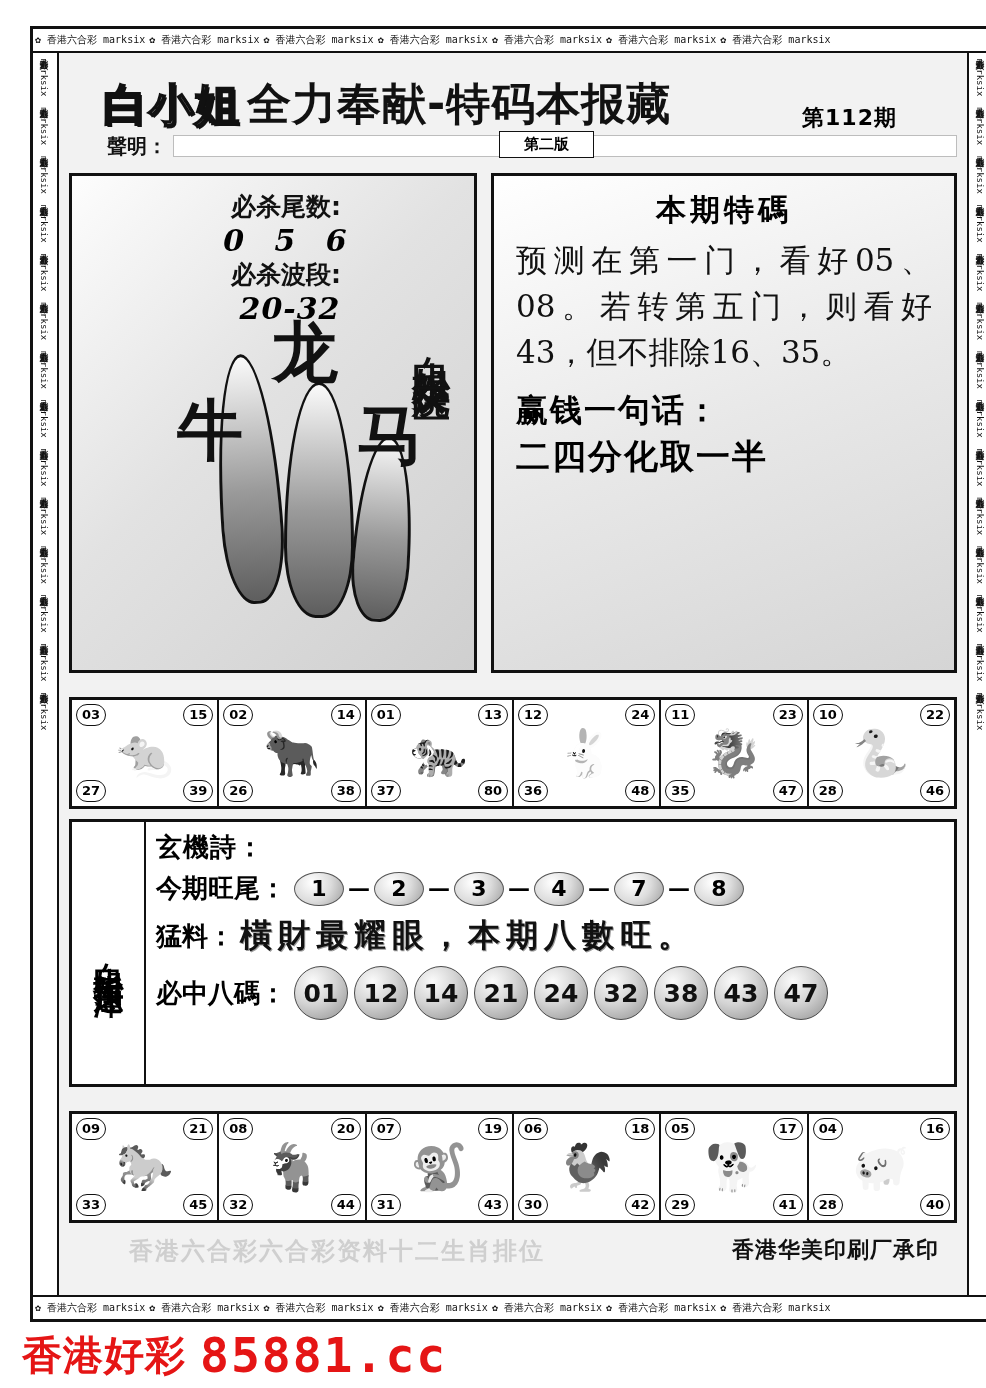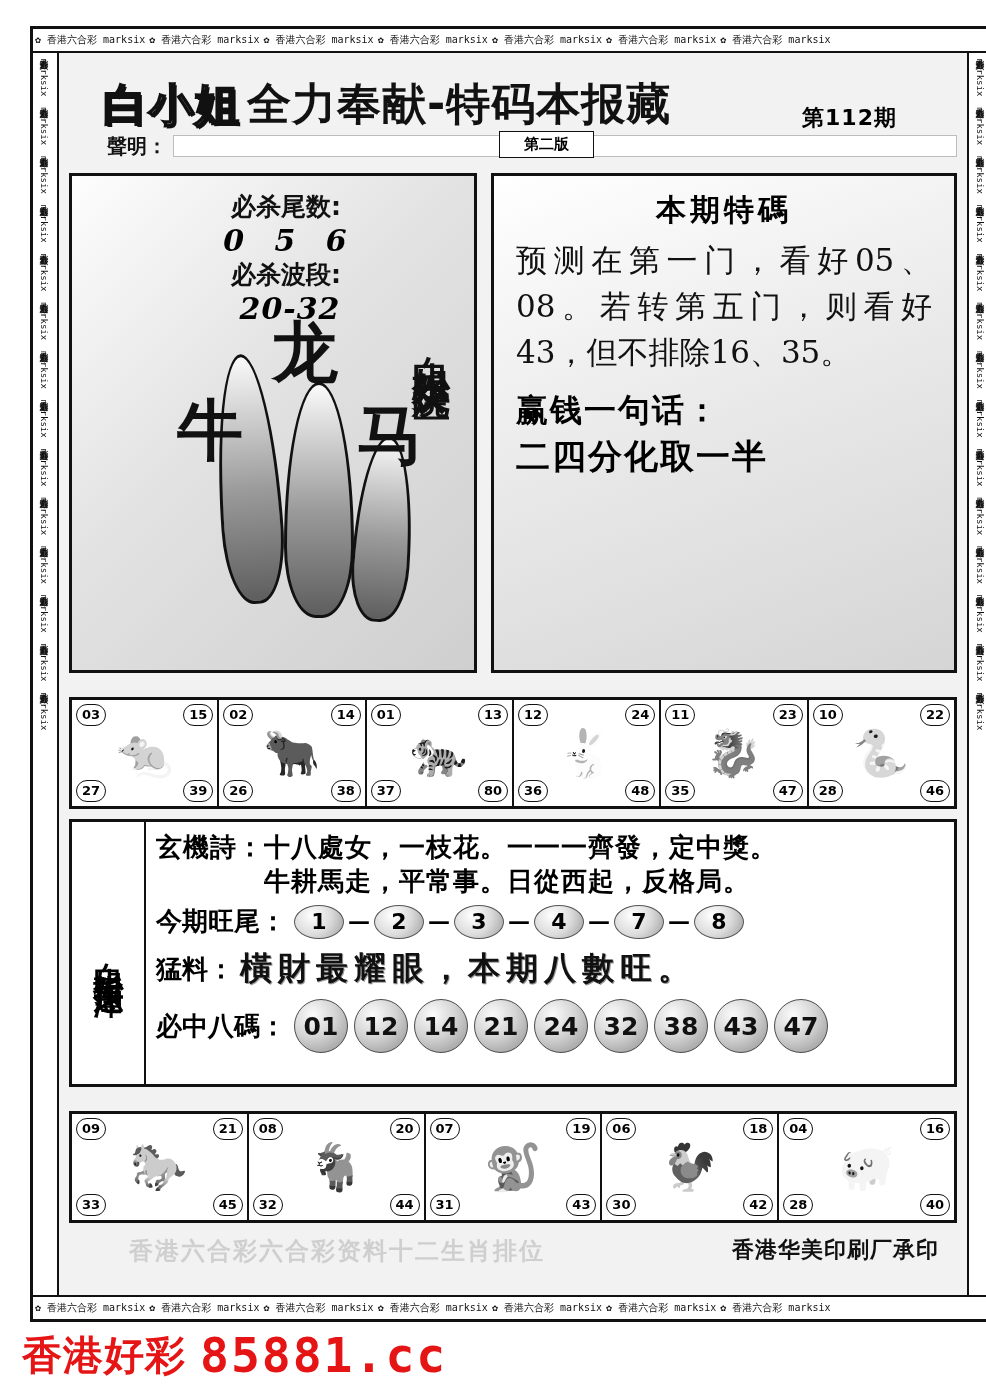--- a/index.html
+++ b/index.html
@@ -464,24 +464,20 @@
       </div>
 
     <div class="mid">
       <div class="mid-left">
         <span>白小姐指点迷津</span>
       </div>
       <div class="mid-right">
 
         <div class="poem-row">
           <div class="poem-label">玄機詩：</div>
-          <div class="poem-lines">
-            <div>十八處女，一枝花。一一一齊發，定中獎。</div>
-            <div>牛耕馬走，平常事。日從西起，反格局。</div>
-          </div>
         </div>
 
         <div class="tail-row">
           <div class="tail-label">今期旺尾：</div>
           <div class="tail-balls" id="tail-balls">
               <div class="tail-ball">1</div>
               <span class="tail-dash">—</span>
               <div class="tail-ball">2</div>
               <span class="tail-dash">—</span>
               <div class="tail-ball">3</div>
@@ -540,20 +536,27 @@
           <div class="animal">🐒</div>
         </div>
         <div class="cell">
           <div class="num tl">06</div>
           <div class="num tr">18</div>
           <div class="num bl">30</div>
           <div class="num br">42</div>
           <div class="animal">🐓</div>
         </div>
         <div class="cell">
+          <div class="num tl">05</div>
+          <div class="num tr">17</div>
+          <div class="num bl">29</div>
+          <div class="num br">41</div>
+          <div class="animal">🐕</div>
+        </div>
+        <div class="cell">
           <div class="num tl">04</div>
           <div class="num tr">16</div>
           <div class="num bl">28</div>
           <div class="num br">40</div>
           <div class="animal">🐖</div>
         </div>
       </div>
 
     <div class="footer">
       <div class="foot-ghost">香港六合彩六合彩资料十二生肖排位</div>

